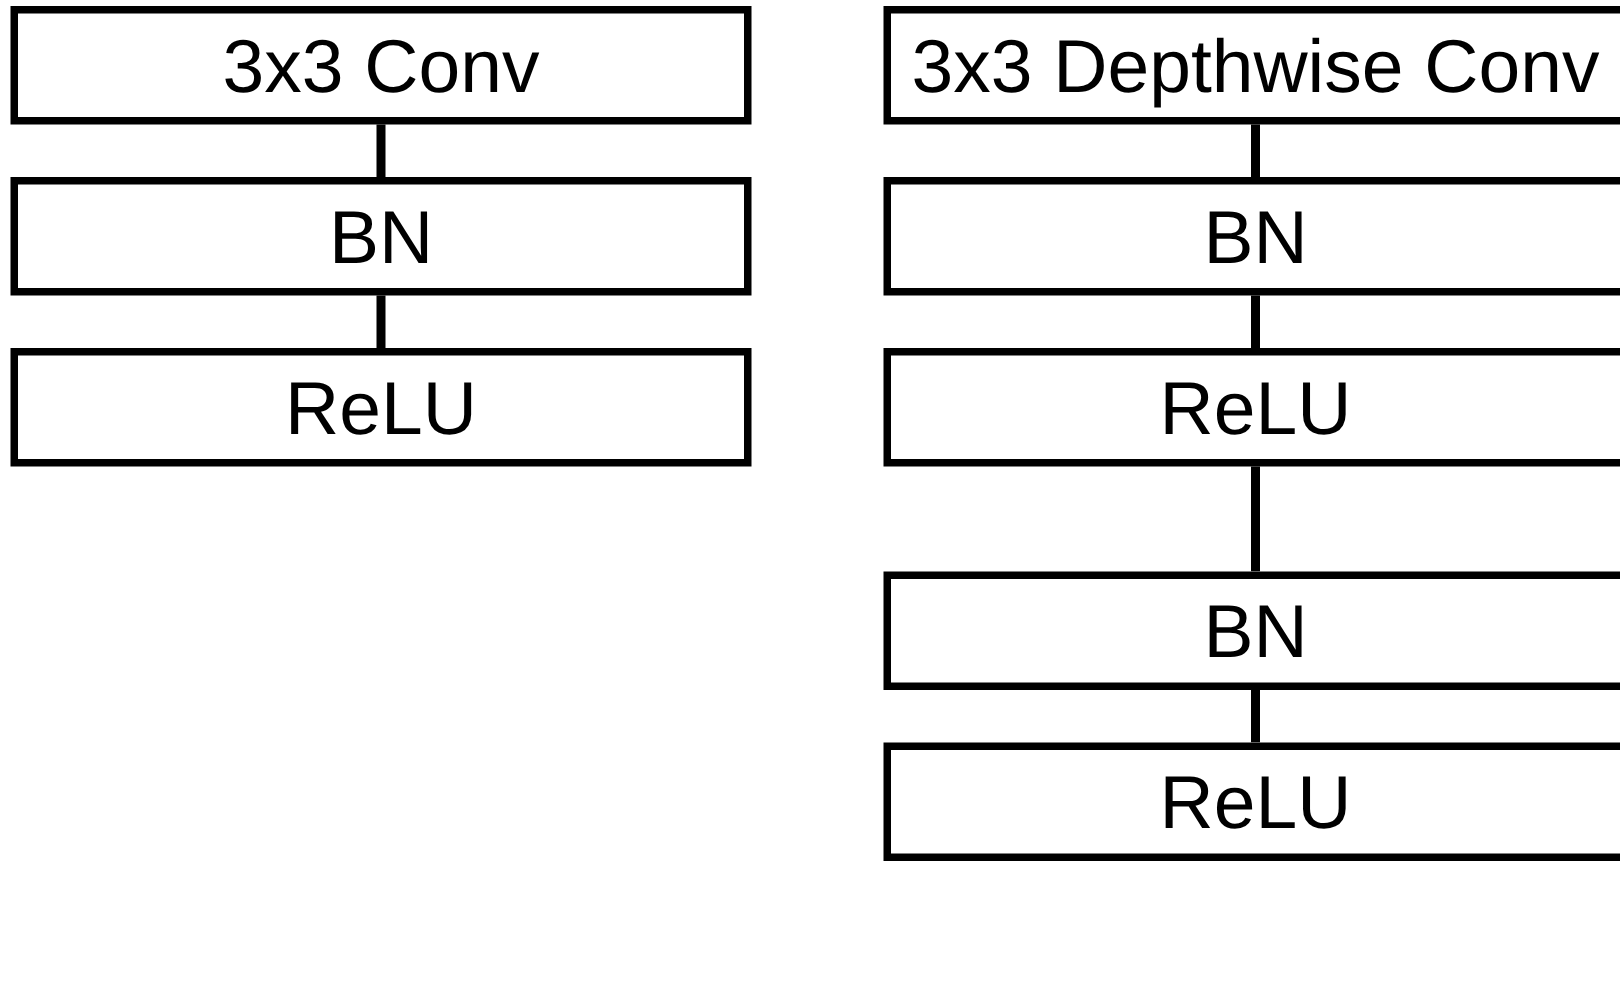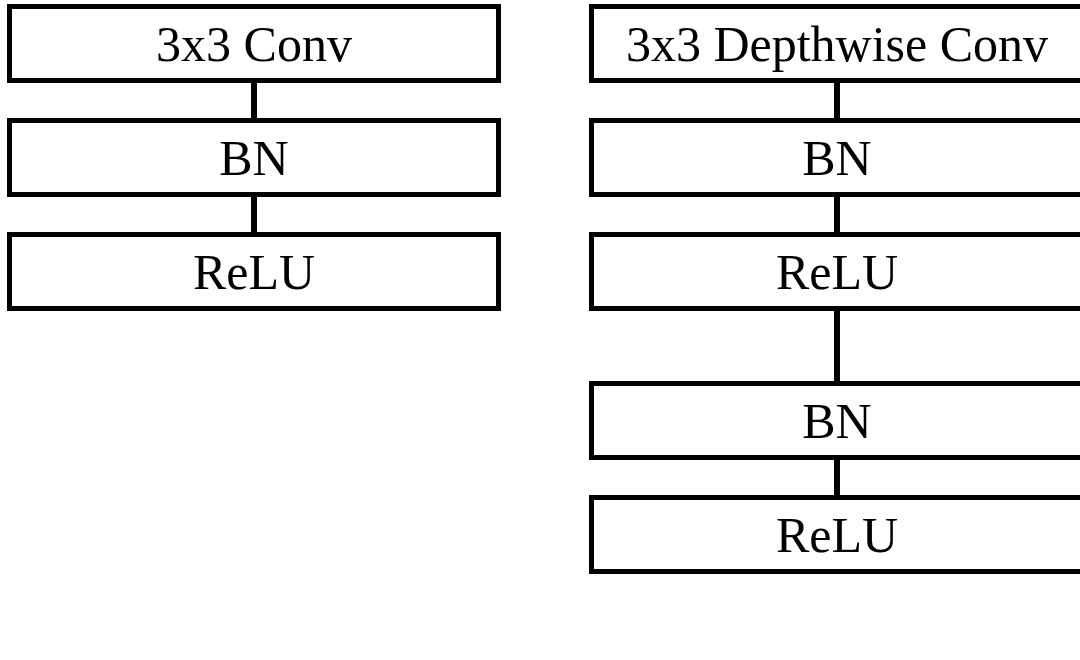--- a/index.html
+++ b/index.html
@@ -12,21 +12,20 @@
     background: var(--bg, #ffffff);
     font-family: "Liberation Sans", sans-serif;
     overflow: hidden;
   }
   .canvas {
     position: relative;
     width: 1080px;
     height: 660px;
     background: var(--bg, #ffffff);
     color: var(--stroke, #000000);
-    font-family: Liberation Serif, serif;
   }
   .column {
     position: absolute;
     top: 4px;
     display: flex;
     flex-direction: column;
     align-items: center;
   }
   .col-left  { left: 7px;   width: 494px; }
   .col-right { left: 589px; width: 496px; }

